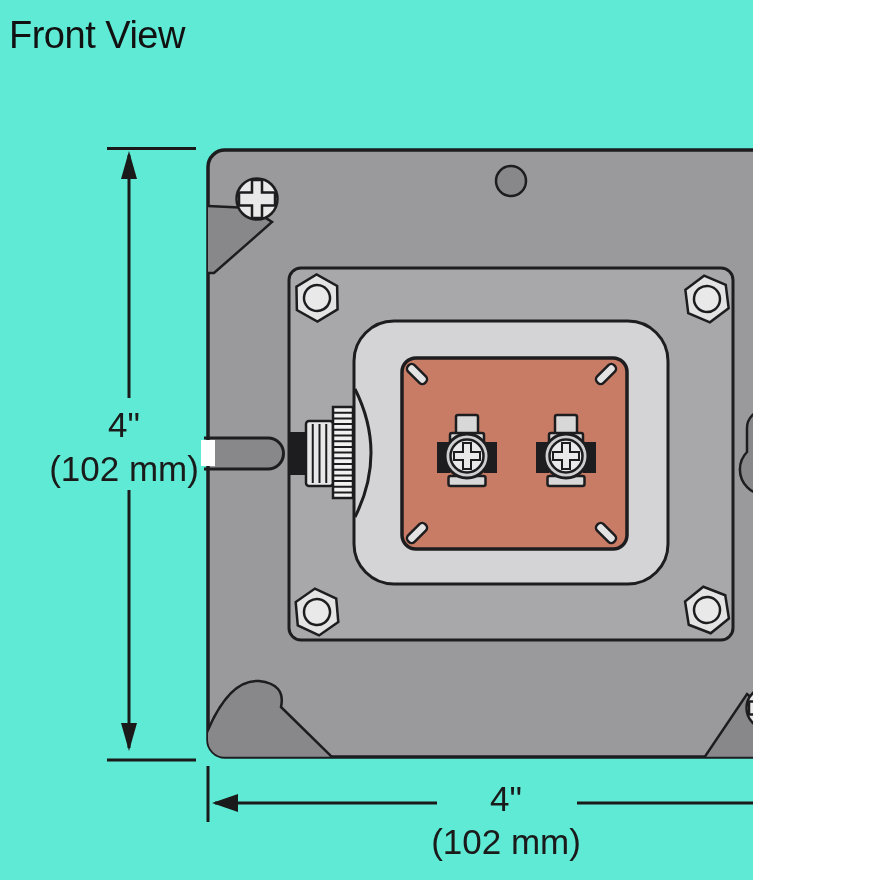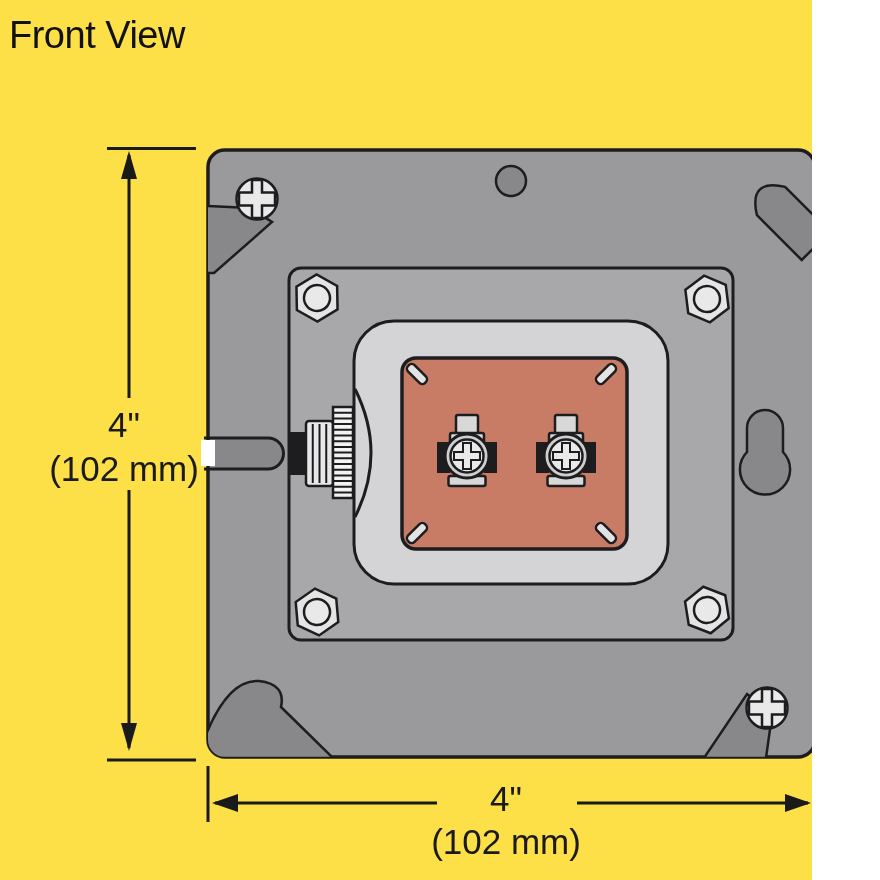--- a/index.html
+++ b/index.html
@@ -1,17 +1,17 @@
 <!DOCTYPE html>
 <html><head>
 <meta charset="utf-8">
 <style>
   html,body { margin:0; padding:0; background:#fff; }
   .canvas {
-    position:relative; width:812px; height:880px; background:#fde047;
+    position:relative; width:753px; height:880px; background:#5eead4;
     font-family:"Liberation Sans", sans-serif; overflow:hidden;
   }
   .view-title {
     position:absolute; left:9px; top:14px;
     font-size:38px; font-weight:500; color:#111; letter-spacing:-0.5px;
     white-space:nowrap;
   }
   svg.diagram { position:absolute; left:0; top:0; }
   .ol   { stroke:#1d1d1f; stroke-width:3;   }
   .ol25 { stroke:#1d1d1f; stroke-width:2.5; }

